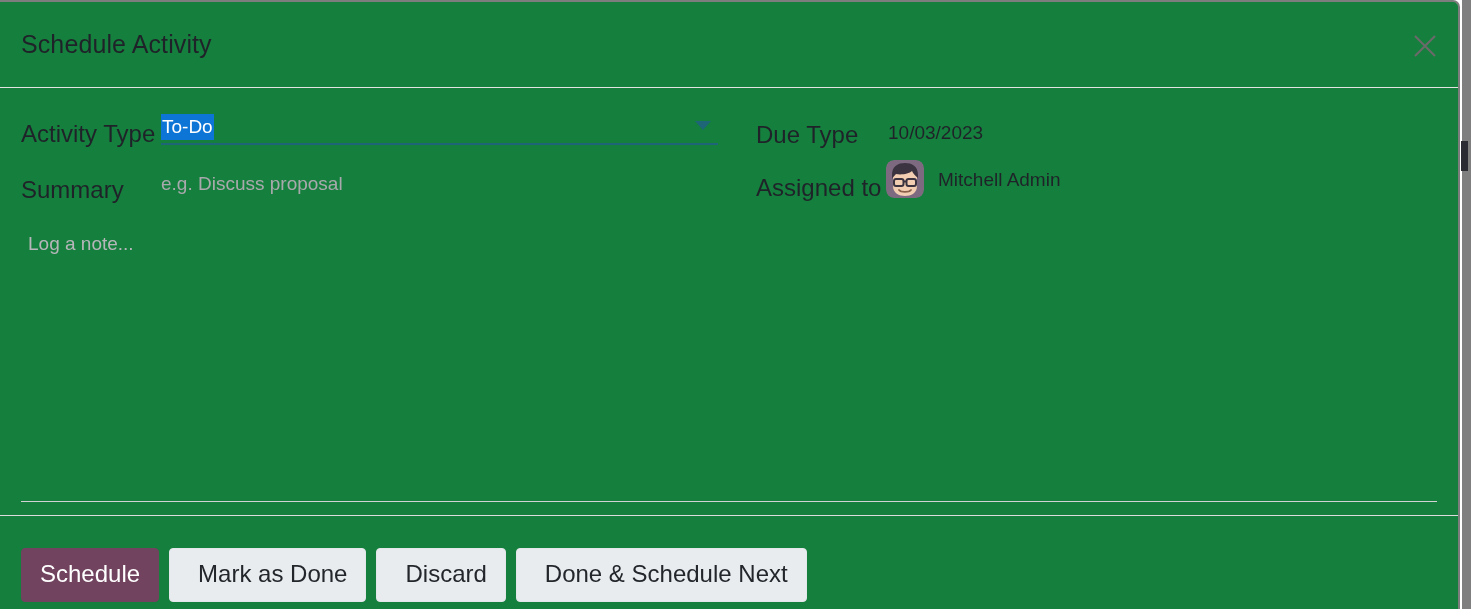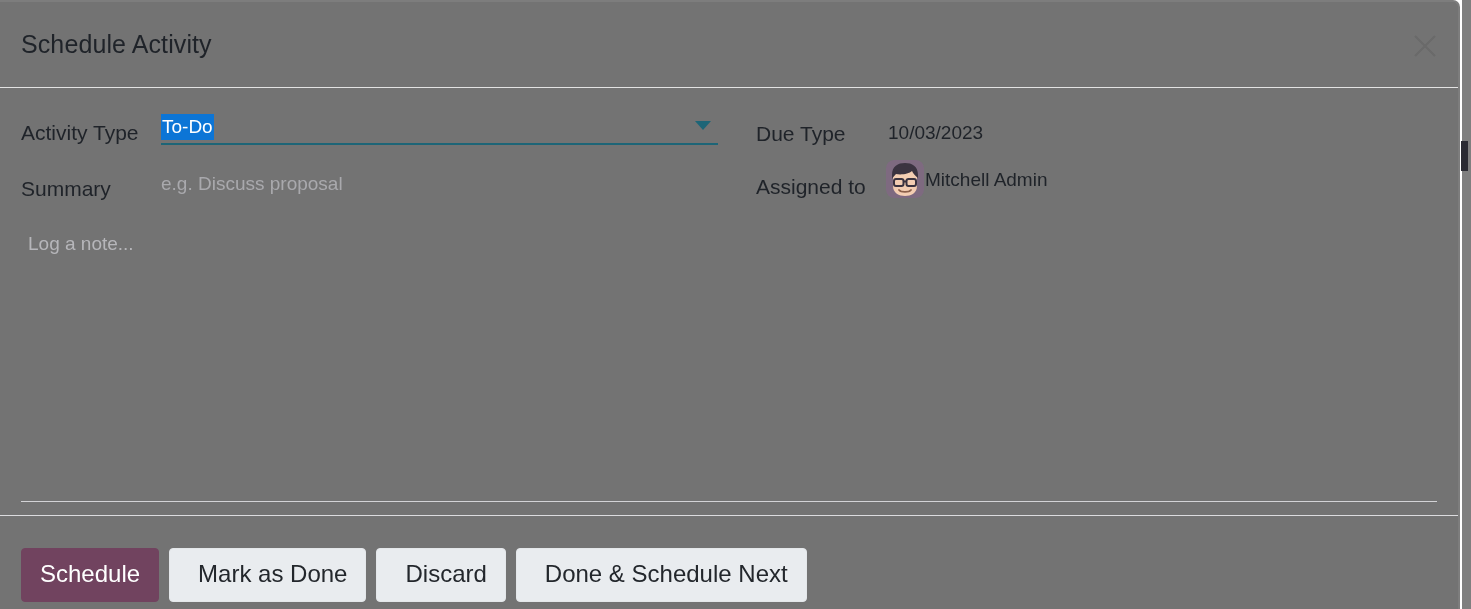--- a/index.html
+++ b/index.html
@@ -23,21 +23,21 @@
     overflow: hidden;
   }
 
   
   .modal {
     position: absolute;
     left: 0;
     top: 0;
     width: 1460px;
     height: 609px;
-    background: #737373;
+    background: #15803d;
     border-top: 2px solid #7d7d7d;
     border-right: 2px solid #7d7d7d;
     border-top-right-radius: 7px;
     box-sizing: border-box;
     display: flex;
     flex-direction: column;
   }
 
   
   .behind-strip {
@@ -100,21 +100,21 @@
 
   .fields {
     position: absolute;
     left: 0;
     top: 0;
     width: 100%;
   }
 
   .row-label {
     position: absolute;
-    font-size: 21px;
+    font-size: 24px;
     color: #1f2329;
     font-weight: 400;
     white-space: nowrap;
     line-height: 1;
   }
 
   
   .lbl-activity-type { left: 21px; top: 34px; }
   .activity-type-control {
     position: absolute;
@@ -178,21 +178,21 @@
   }
 
   
   .lbl-assigned-to { left: 756px; top: 88px; }
   .assigned-wrap {
     position: absolute;
     left: 886px;
     top: 72px;
     display: flex;
     align-items: center;
-    gap: 1px;
+    gap: 14px;
   }
   .avatar {
     width: 38px;
     height: 38px;
     border-radius: 8px;
     overflow: hidden;
     flex: 0 0 38px;
     display: block;
   }
   .assigned-name {

